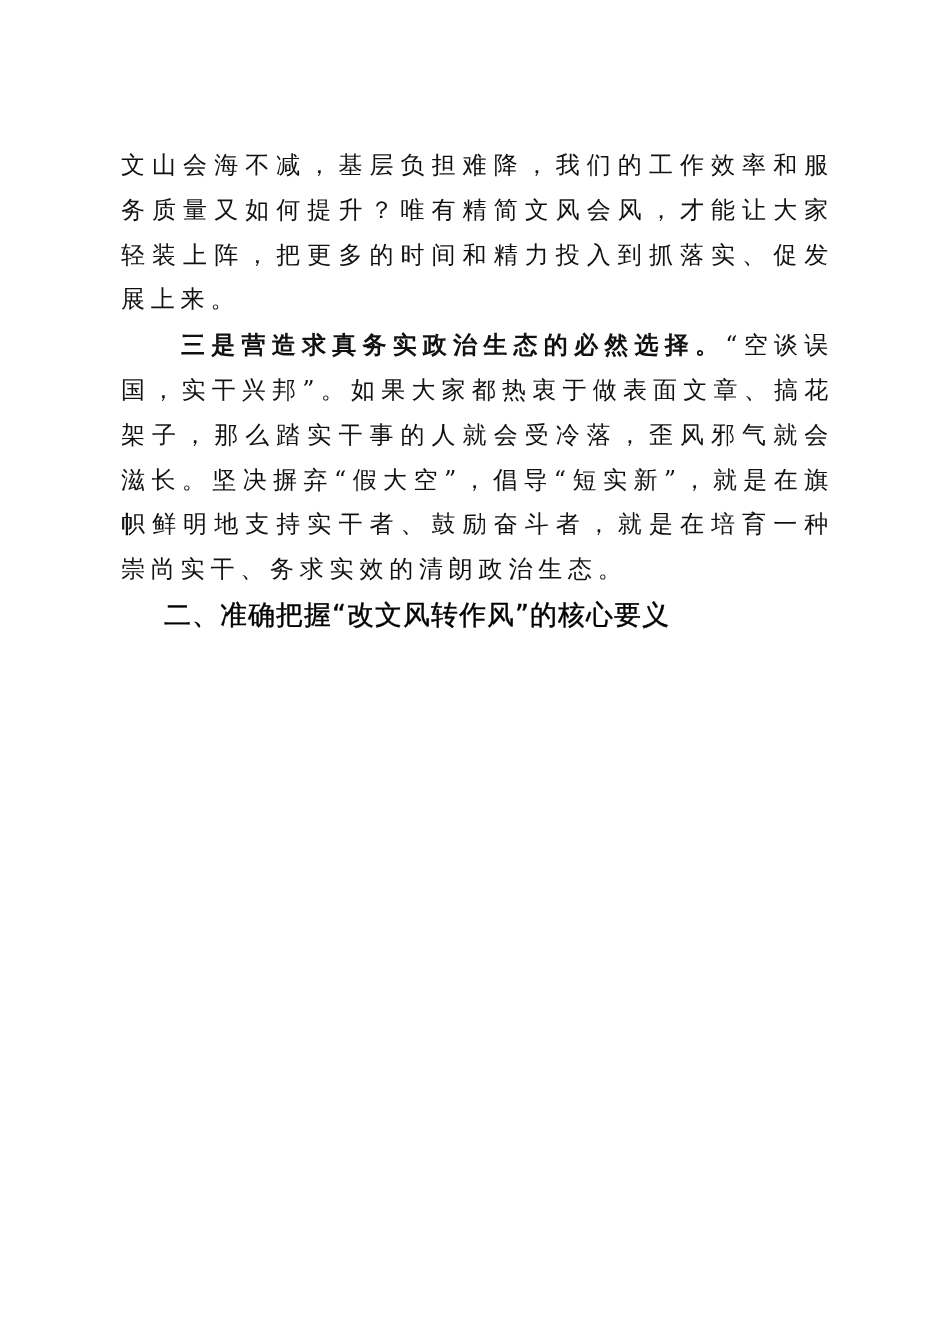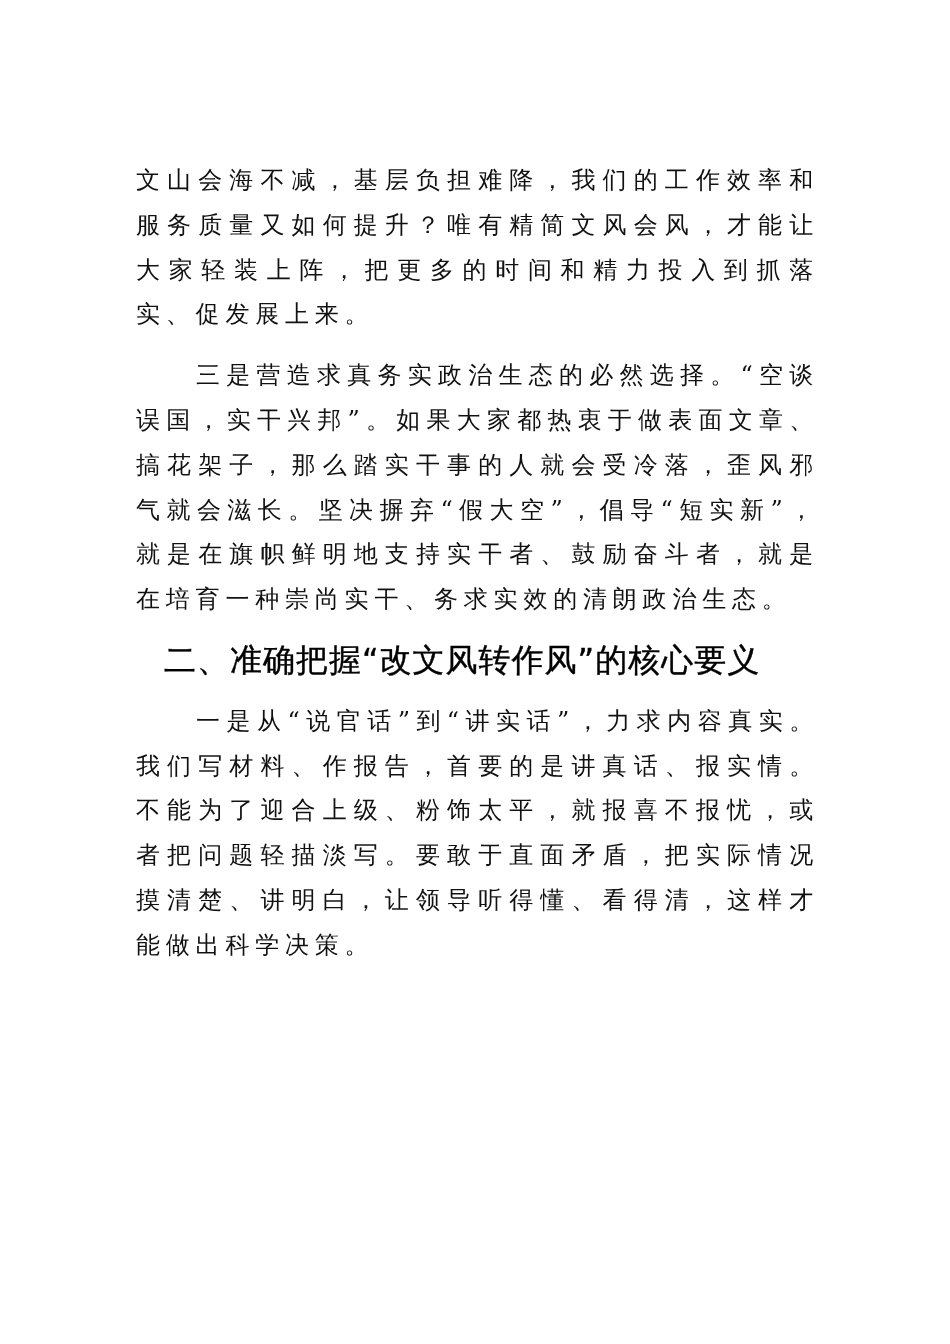--- a/index.html
+++ b/index.html
@@ -18,37 +18,37 @@
       left: 120px;
       top: 142px;
       width: 715px;
       color: #111111;
       font-family: "DejaVu Serif", "Liberation Serif", serif;
       font-size: 24px;
       letter-spacing: 5.8px;
       line-height: 44.8px;
     }
     .para {
-      margin: 16px;
+      margin: 1px;
       padding: 0;
       text-align: justify;
       text-align-last: left;
     }
     .indent {
       text-indent: 60px;
     }
     .lead {
-      font-weight: normal;
+      font-weight: bold;
     }
     .heading {
       margin: 0;
       padding: 0;
       text-indent: 44px;
       font-family: "DejaVu Sans", "Liberation Sans", sans-serif;
-      font-size: 32px;
+      font-size: 27px;
       font-weight: normal;
       letter-spacing: 1px;
       line-height: 44.8px;
       color: #000000;
     }
     .heading .quote-strong {
       -webkit-text-stroke: 0.4px #000;
     }
   </style>
 </head>
@@ -62,18 +62,15 @@
 
   <p class="para indent">
     <span class="lead">三是营造求真务实政治生态的必然选择。</span><span>“空谈误国，实干兴邦”。如果大家都热衷于做表面文章、搞花架子，那么踏实干事的人就会受冷落，歪风邪气就会滋长。坚决摒弃“假大空”，倡导“短实新”，就是在旗帜鲜明地支持实干者、鼓励奋斗者，就是在培育一种崇尚实干、务求实效的清朗政治生态。</span>
   </p>
 
   <h2 class="heading">
     <span class="quote-strong">二、准确把握“改文风转作风”的核心要义</span>
   </h2>
 
 
-  <p class="para indent">
-    <span class="lead">一是从“说官话”到“讲实话”，力求内容真实。</span><span>我们写材料、作报告，首要的是讲真话、报实情。不能为了迎合上级、粉饰太平，就报喜不报忧，或者把问题轻描淡写。要敢于直面矛盾，把实际情况摸清楚、讲明白，让领导听得懂、看得清，这样才能做出科学决策。</span>
-  </p>
 
 
 </div>
 
 </body></html>

